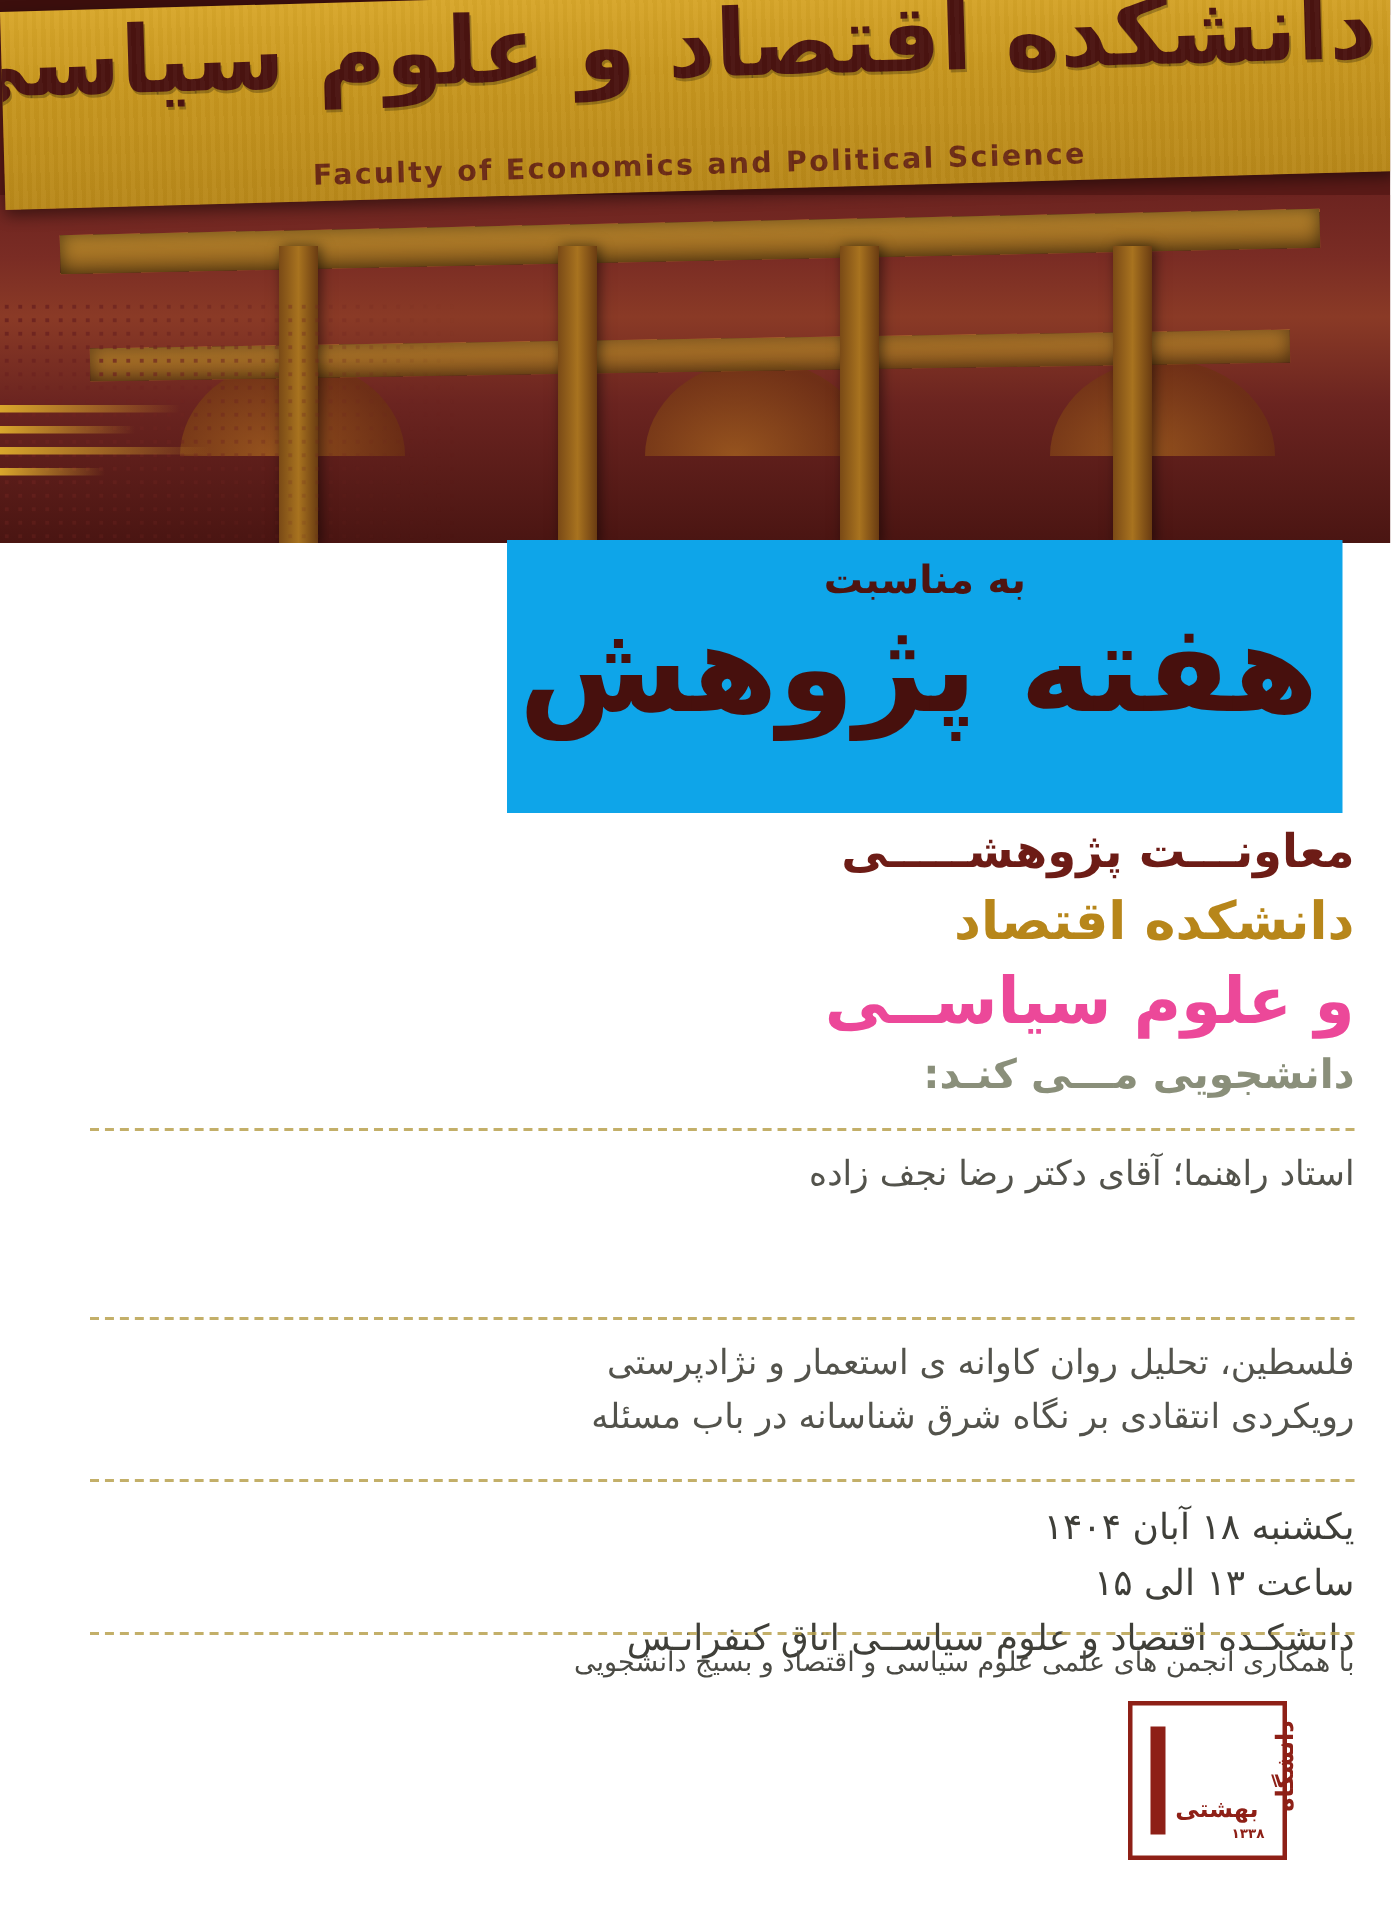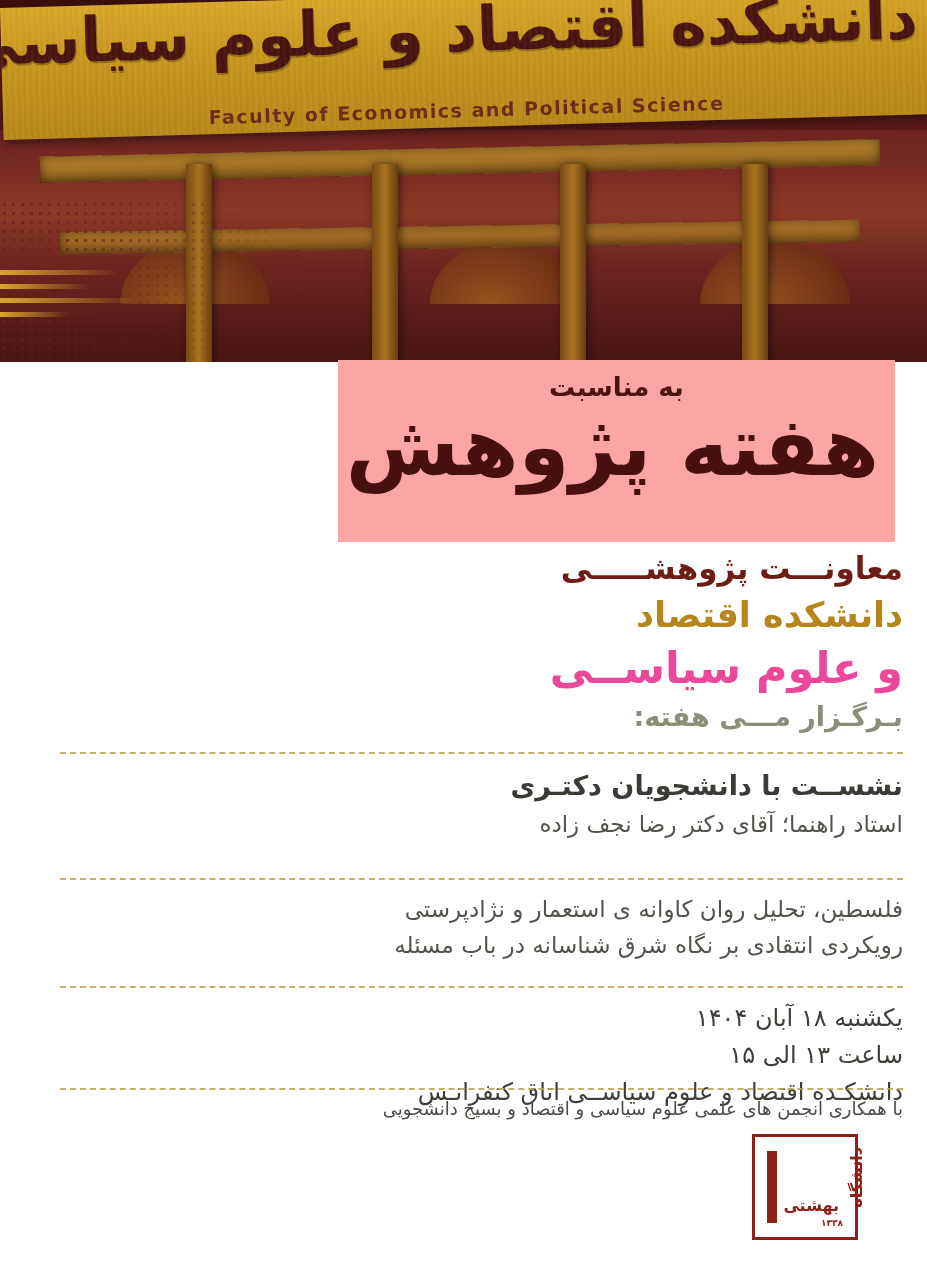--- a/index.html
+++ b/index.html
@@ -146,21 +146,21 @@
     background: linear-gradient(90deg,#d9a72c, rgba(217,167,44,0));
   }
 
   
   .gold-block {
     position: absolute;
     top: 360px;
     left: 338px;
     width: 557px;
     height: 182px;
-    background: #fca5a5;
+    background: #0ea5e9;
   }
   .occasion {
     position: absolute;
     top: 12px;
     right: 22px;
     left: 22px;
     text-align: center;
     font-size: 26px;
     font-weight: bold;
     color: #4e1410;
@@ -348,27 +348,26 @@
 
   <div class="gold-block">
     <div class="occasion">به مناسبت</div>
     <div class="main-title">هفته پژوهش</div>
   </div>
 
   <div class="organizer">
     <div class="org-1">معاونـــت پژوهشـــــی</div>
     <div class="org-2">دانشکده اقتصاد</div>
     <div class="org-3">و علوم سیاســی</div>
-    <div class="org-4">بـرگـزار مـــی هفته:</div>
+    <div class="org-4">دانشجویی مـــی کنـد:</div>
   </div>
 
   <div class="sep sep-1"></div>
 
   <div class="block meet">
-    <div class="blk-head">نشســت با دانشجویان دکتـری</div>
     <div class="blk-line">استاد راهنما؛ آقای دکتر رضا نجف زاده</div>
   </div>
 
   <div class="sep sep-2"></div>
 
   <div class="block talk">
     <div class="blk-line">فلسطین، تحلیل روان کاوانه ی استعمار و نژادپرستی</div>
     <div class="blk-line">رویکردی انتقادی بر نگاه شرق شناسانه در باب مسئله</div>
   </div>
 

